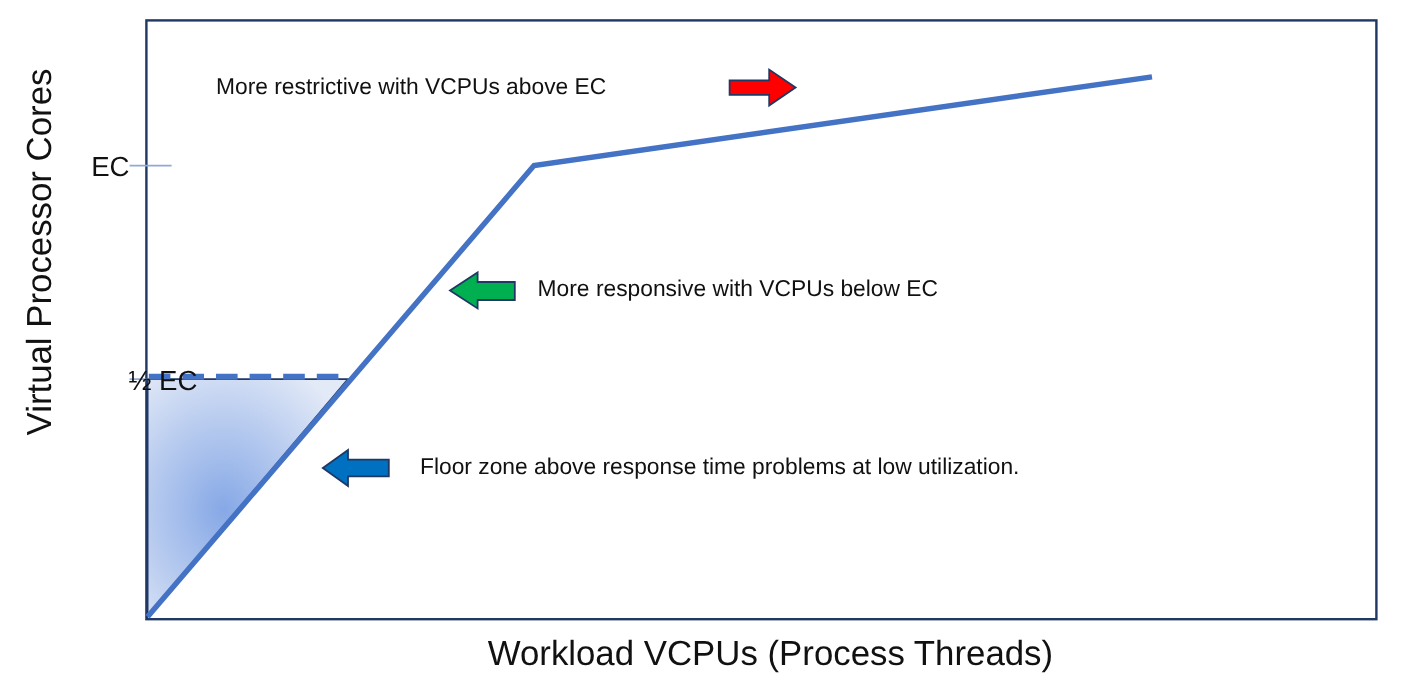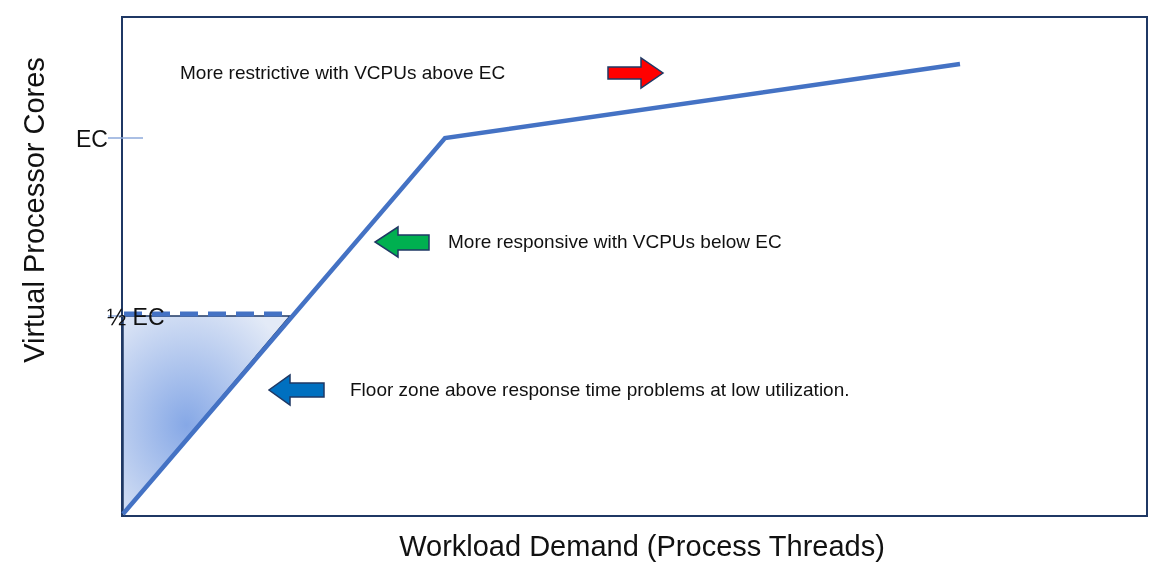--- a/index.html
+++ b/index.html
@@ -44,21 +44,21 @@
     <g>
       <polygon points="429,235 398,235 398,227 375,242 398,257 398,250 429,250" fill="#00b050" stroke="#1f3864" stroke-width="1.5"></polygon>
     </g>
 
     <g>
       <polygon points="324,383 290,383 290,375 269,390 290,405 290,397 324,397" fill="#0070c0" stroke="#1f3864" stroke-width="1.5"></polygon>
     </g>
   </svg>
 
   <div class="ylabel">Virtual Processor Cores</div>
-  <div class="xlabel">Workload Demand (Process Threads)</div>
+  <div class="xlabel">Workload VCPUs (Process Threads)</div>
 
   <div class="tick" style="left:76px; top:126px;">EC</div>
   <div class="tick" style="left:63px; top:304px;margin-left:44px;">½ EC</div>
 
   <div class="annot" style="left:180px; top:62px;text-align:right;">More restrictive with VCPUs above EC</div>
   <div class="annot" style="left:448px; top:231px;">More responsive with VCPUs below EC</div>
   <div class="annot" style="left:350px; top:379px;">Floor zone above response time problems at low utilization.</div>
 </div>
 
 </body></html>

